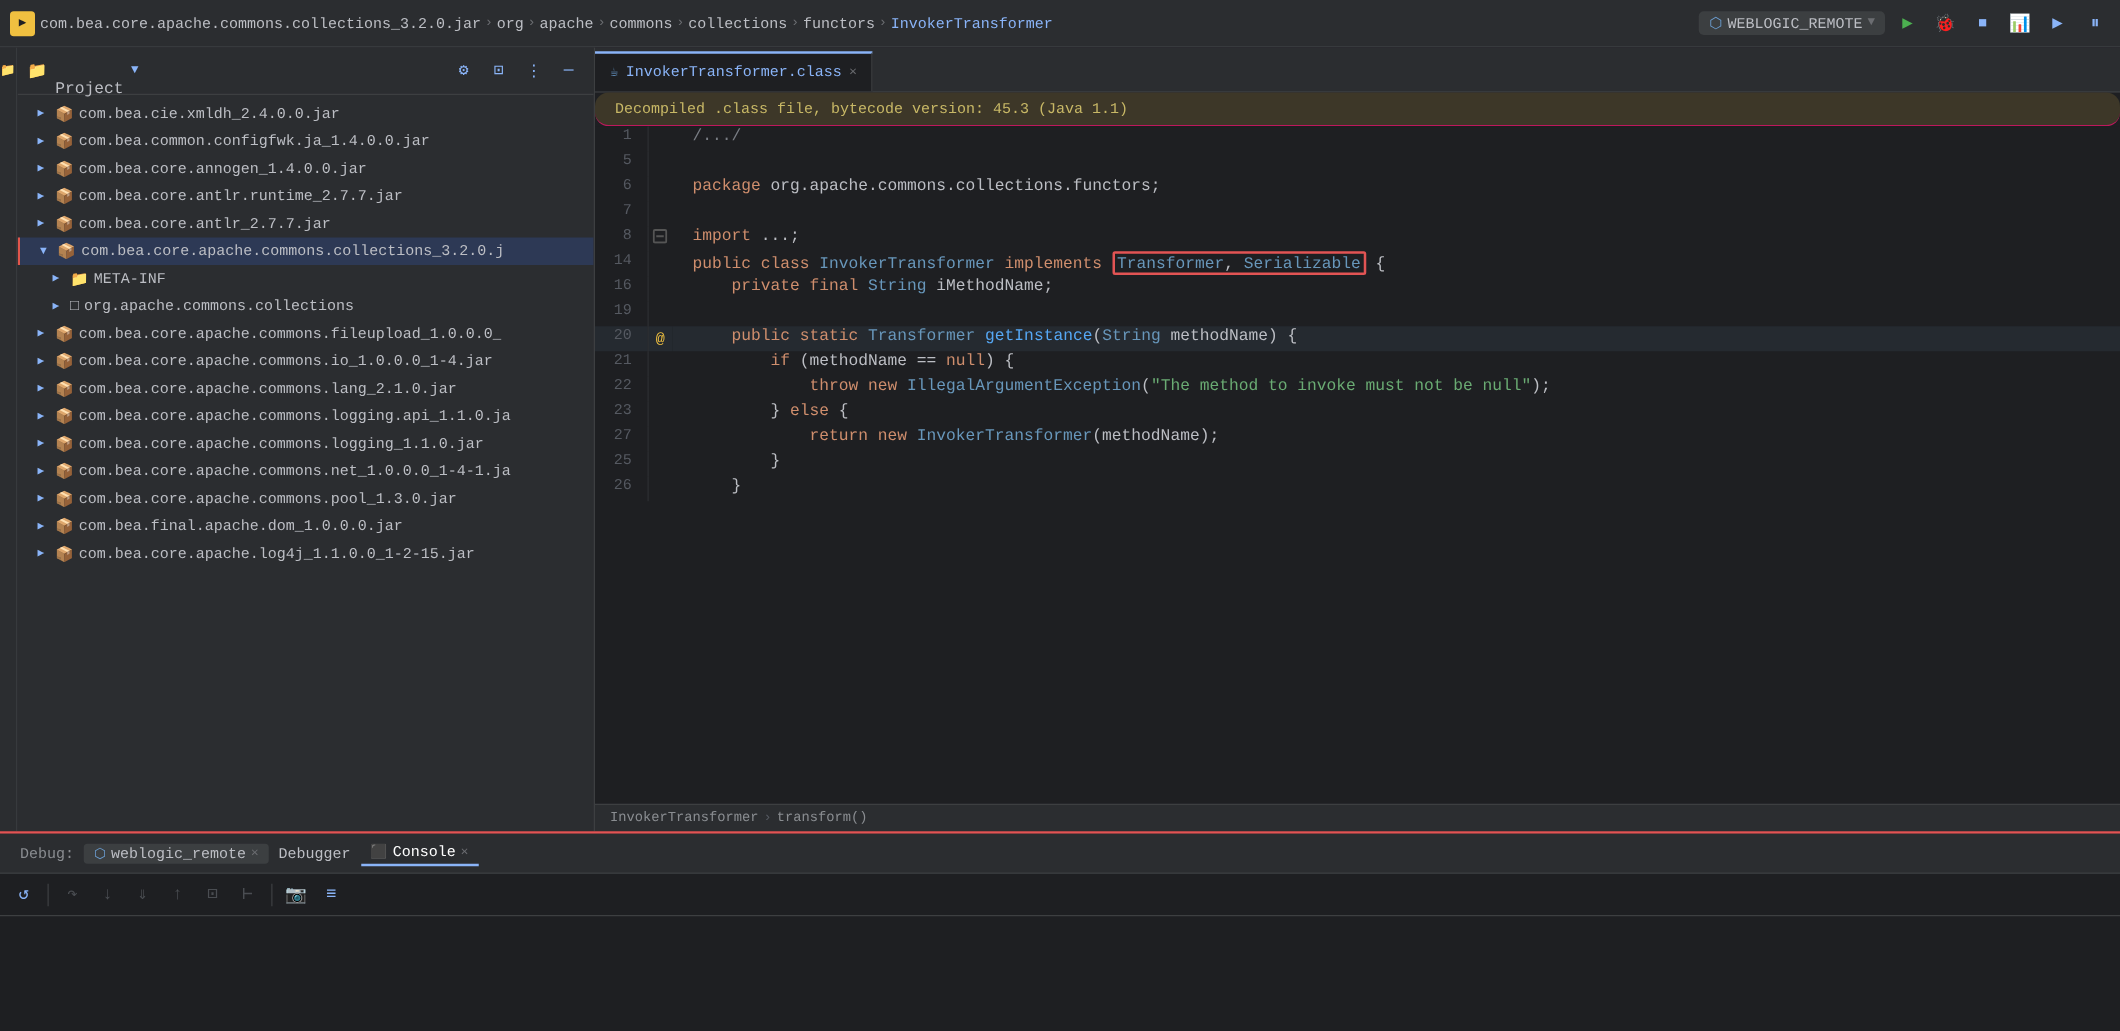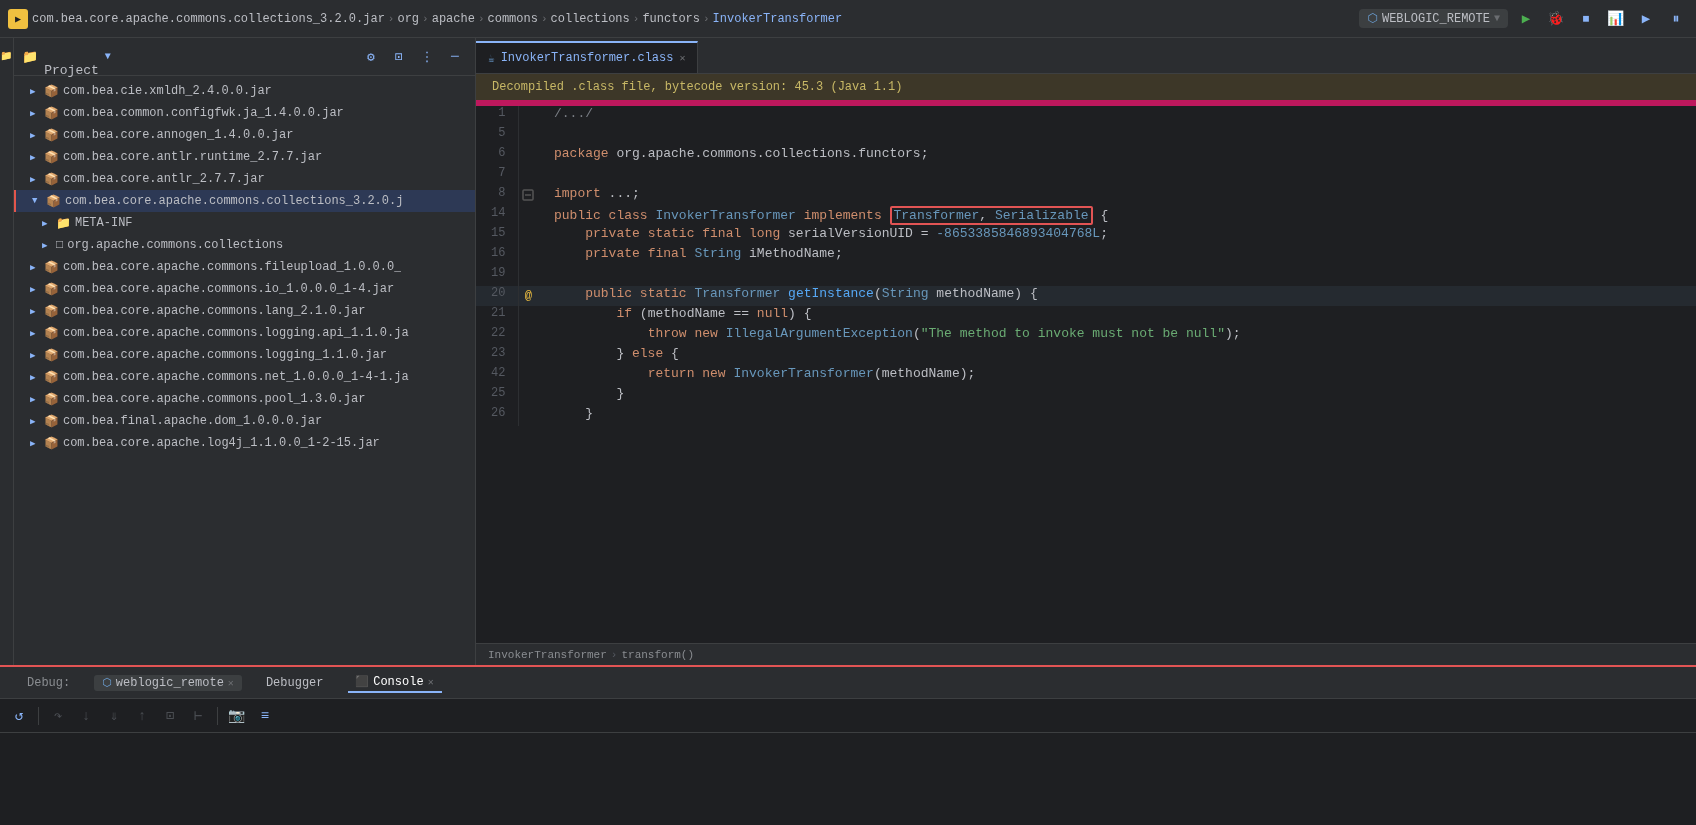--- a/index.html
+++ b/index.html
@@ -144,25 +144,26 @@
       background: #1e1f22;
       border-bottom: none;
       border-top: 2px solid #8ab4f8;
     }
     .tab .tab-icon { font-size: 11px; color: #6b9fd4; }
     .tab .tab-close { font-size: 10px; color: #6b6d71; cursor: pointer; }
 
     
     .decompile-banner {
       background: #3d3728;
-      border-bottom: 6px solid #be185d;
+      border-bottom: 1px solid #be185d;
       padding: 6px 16px;
       font-size: 12px;
       color: #c8b866;
       flex-shrink: 0;
+      border-radius: 11px;
     }
 
     
     .code-container {
       flex: 1;
       overflow-y: auto; overflow-x: auto;
       background: #1e1f22;
       padding: 0;
     }
     .code-container::-webkit-scrollbar { width: 6px; height: 6px; }
@@ -226,21 +227,21 @@
       background: #1e1f22;
       border-top: 2px solid #e25454;
       display: flex;
       flex-direction: column;
       flex-shrink: 0;
     }
     .bottom-tab-bar {
       display: flex; align-items: center;
       background: #2b2d30;
       border-bottom: 1px solid #3d3f41;
-      height: 32px; padding: 0 19px; gap: 16px;
+      height: 32px; padding: 0 8px; gap: 0;
     }
     .bottom-tab-label {
       font-size: 12px;
       color: #bcbec4;
       padding: 2px 8px;
       cursor: pointer;
       display: flex; align-items: center; gap: 4px;
     }
     .bottom-tab-label.active {
       color: #ffffff;
@@ -465,25 +466,20 @@
                 </svg>
             </td>
             <td class="line-code"><span class="kw">import</span> ...;</td>
           </tr>
           <tr>
             <td class="line-num">14</td>
             <td class="line-gutter"></td>
             <td class="line-code"><span class="kw">public class</span> <span class="type">InvokerTransformer</span> <span class="kw">implements</span> <span class="highlighted-box"><span class="iface">Transformer</span>, <span class="iface">Serializable</span></span> {</td>
           </tr>
           <tr>
-            <td class="line-num">15</td>
-            <td class="line-gutter"></td>
-            <td class="line-code">    <span class="kw">private static final long</span> serialVersionUID = <span class="num">-8653385846893404768L</span>;</td>
-          </tr>
-          <tr>
             <td class="line-num">16</td>
             <td class="line-gutter"></td>
             <td class="line-code">    <span class="kw">private final</span> <span class="type">String</span> iMethodName;</td>
           </tr>
           <tr>
             <td class="line-num">19</td>
             <td class="line-gutter"></td>
             <td class="line-code">&nbsp;</td>
           </tr>
           <tr style="background:#252a30;">
@@ -500,21 +496,21 @@
             <td class="line-num">22</td>
             <td class="line-gutter"></td>
             <td class="line-code">            <span class="kw">throw new</span> <span class="type">IllegalArgumentException</span>(<span class="str">"The method to invoke must not be null"</span>);</td>
           </tr>
           <tr>
             <td class="line-num">23</td>
             <td class="line-gutter"></td>
             <td class="line-code">        } <span class="kw">else</span> {</td>
           </tr>
           <tr>
-            <td class="line-num">42</td>
+            <td class="line-num">27</td>
             <td class="line-gutter"></td>
             <td class="line-code">            <span class="kw">return new</span> <span class="type">InvokerTransformer</span>(methodName);</td>
           </tr>
           <tr>
             <td class="line-num">25</td>
             <td class="line-gutter"></td>
             <td class="line-code">        }</td>
           </tr>
           <tr>
             <td class="line-num">26</td>

